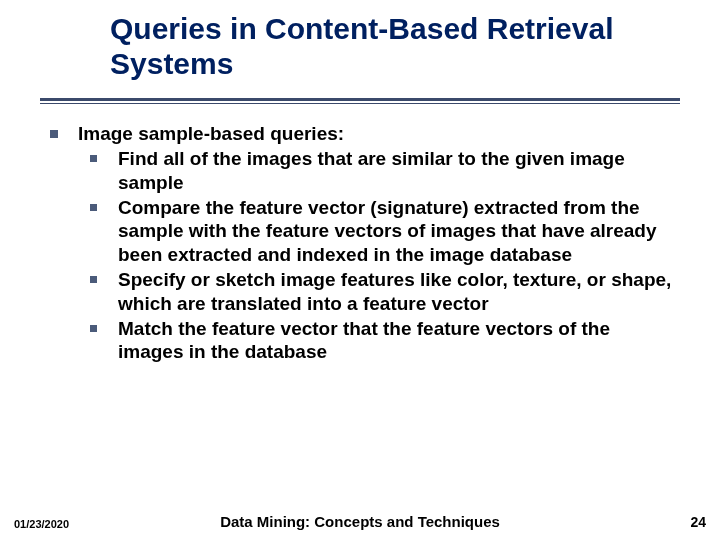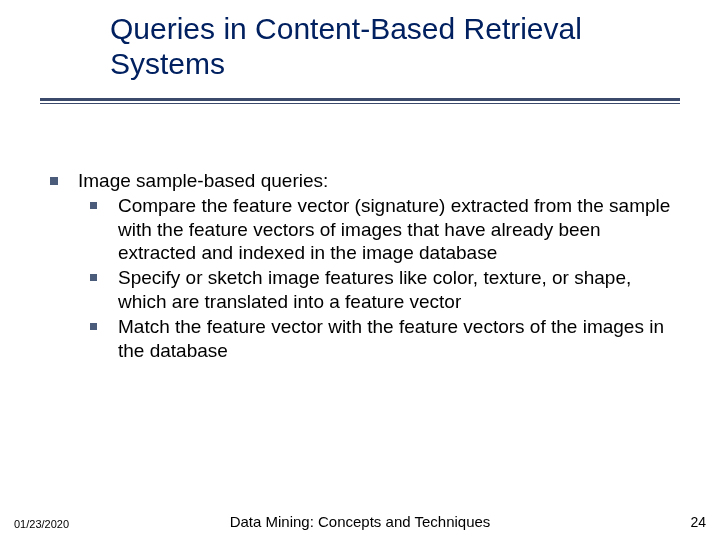--- a/index.html
+++ b/index.html
@@ -11,20 +11,21 @@
     font-family: Verdana, Geneva, sans-serif;
     color: #000;
     position: relative;
     overflow: hidden;
   }
   .slide {
     width: 720px;
     height: 540px;
     position: relative;
     box-sizing: border-box;
+    font-weight: bold;
   }
   .title {
     position: absolute;
     left: 110px;
     top: 12px;
     width: 560px;
     font-size: 30px;
     line-height: 1.15;
     color: #002060;
     font-family: Verdana, Geneva, sans-serif;
@@ -49,21 +50,20 @@
     left: 50px;
     top: 122px;
     width: 630px;
     font-size: 19px;
     line-height: 1.23;
   }
   .li1 {
     padding-left: 28px;
     position: relative;
     margin-bottom: 2px;
-    margin-top: 47px;
   }
   .li2 {
     padding-left: 28px;
     position: relative;
     margin-left: 40px;
     margin-bottom: 2px;
   }
   .sq {
     position: absolute;
     left: 0;
@@ -114,30 +114,34 @@
   </div>
 
   <div class="content">
 
     <div class="li1">
       <span class="sq"></span>
       <span>Image sample-based queries:</span>
     </div>
     <div class="li2">
       <span class="sq"></span>
+      <span>Find all of the images that are similar to the given image sample</span>
+    </div>
+    <div class="li2">
+      <span class="sq"></span>
       <span>Compare the feature vector (signature) extracted from the sample with the feature vectors of images that have already been extracted and indexed in the image database</span>
     </div>
 
     <div class="li2">
       <span class="sq"></span>
       <span>Specify or sketch image features like color, texture, or shape, which are translated into a feature vector</span>
     </div>
     <div class="li2">
       <span class="sq"></span>
-      <span>Match the feature vector with the feature vectors of the images in the database</span>
+      <span>Match the feature vector that the feature vectors of the images in the database</span>
     </div>
 
   </div>
 
   <div class="footer-date">01/23/2020</div>
   <div class="footer-center">Data Mining: Concepts and Techniques</div>
   <div class="footer-num">24</div>
 
 </div>
 

